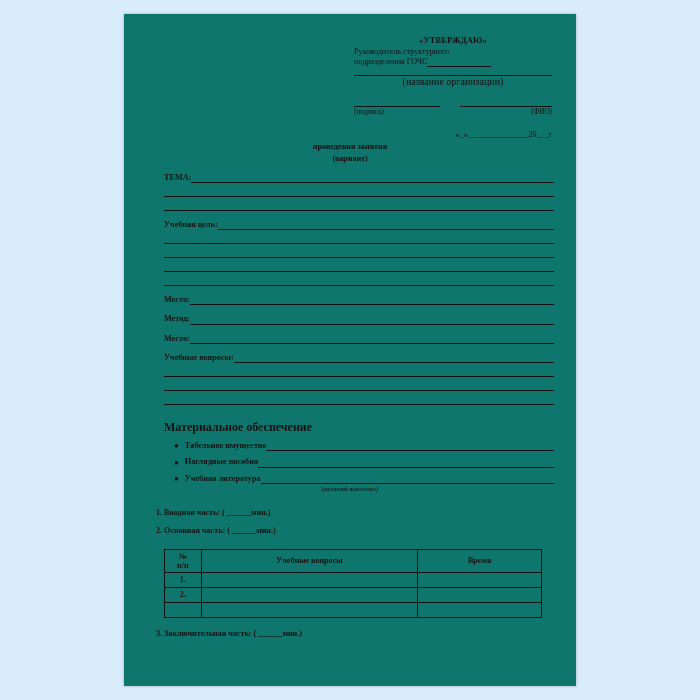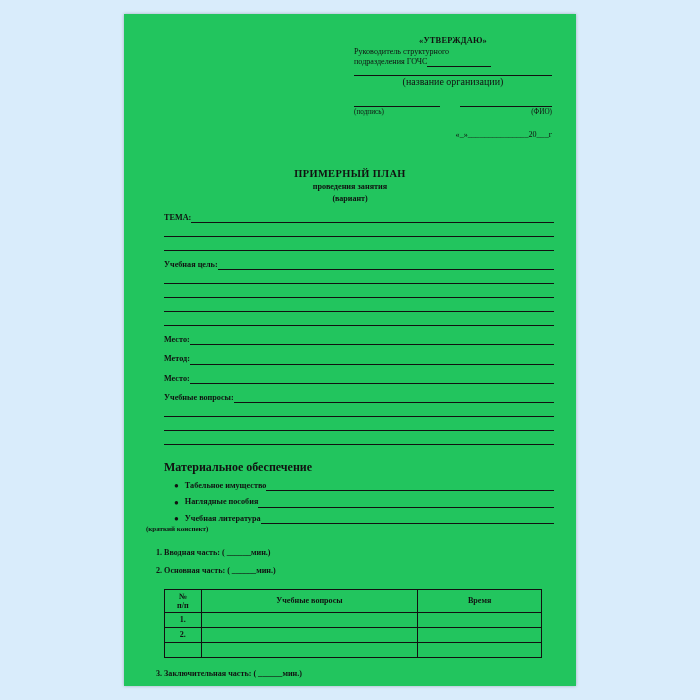--- a/index.html
+++ b/index.html
@@ -18,21 +18,21 @@
     left: 0; top: 0;
     width: 700px;
     height: 700px;
   }
   .sheet {
     position: absolute;
     left: 124px;
     top: 14px;
     width: 452px;
     height: 672px;
-    background: #22c55e;
+    background: #0f766e;
     box-shadow: 0 0 3px rgba(0,0,0,0.25);
   }
   .doc {
     position: absolute;
     left: 22px;
     top: 22px;
     width: 408px;
     font-size: 8.2px;
     line-height: 1.25;
     color: #111;
@@ -176,22 +176,22 @@
 
   
   .mainhead {
     text-align: center;
     font-weight: bold;
     font-size: 9.2px;
     margin-top: 16px;
     letter-spacing: .2px;
   }
   .mainhead-sub {
-    text-align: left;
-    font-weight: bold;
+    text-align: center;
+    font-weight: normal;
     font-size: 7px;
     margin-top: 1px;
   }
 
   .numline {
     font-weight: bold;
     font-size: 8.1px;
     padding-left: 10px;
     margin-top: 8px;
   }
@@ -254,21 +254,20 @@
           <i class="sig-a"></i>
           <i class="sig-b"></i>
         </div>
         <div class="twocap">
           <span>(подпись)</span>
           <span>(ФИО)</span>
         </div>
         <div class="dateline">«_»_______________20___г</div>
       </div>
 
-      <div class="title">ПРИМЕРНЫЙ ПЛАН</div>
       <div class="subtitle">проведения занятия</div>
       <div class="subtitle2">(вариант)</div>
 
       <div class="field">
         <div class="lbl">ТЕМА:</div>
         <div class="dash"></div>
       </div>
       <div class="blank"></div>
       <div class="blank"></div>
 

